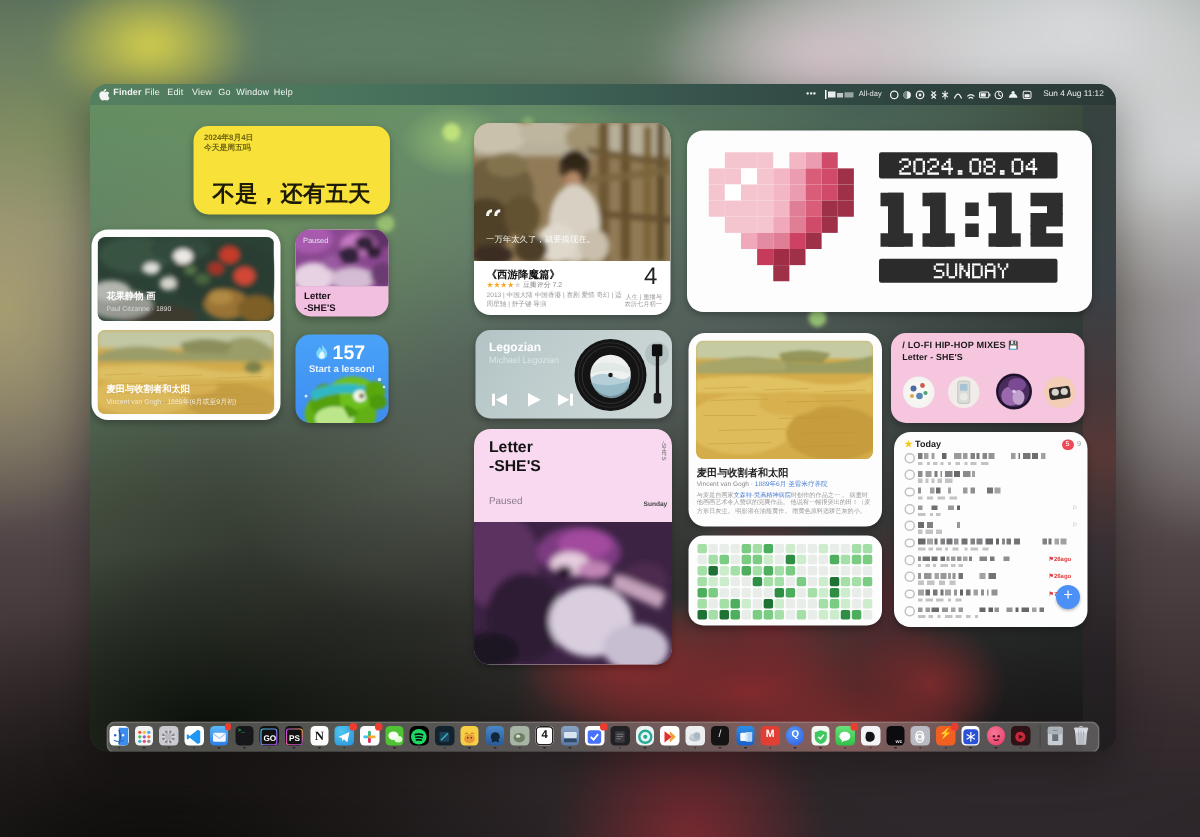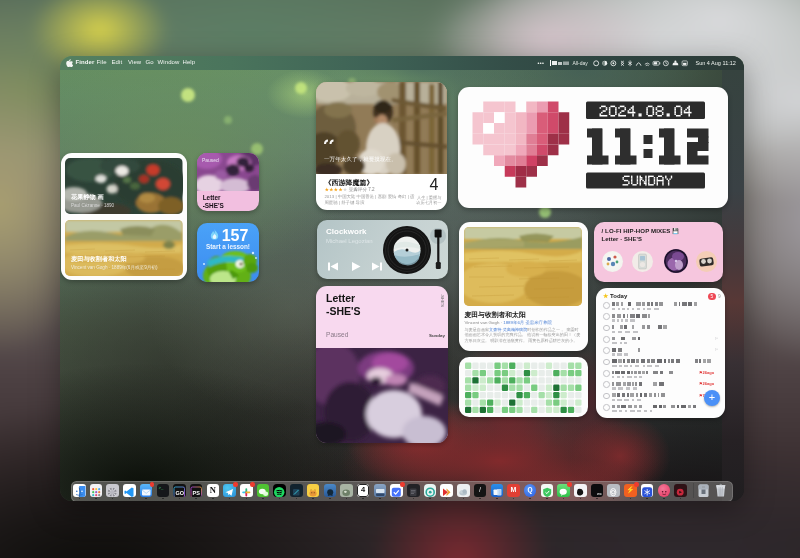--- a/index.html
+++ b/index.html
@@ -97,20 +97,24 @@
           <circle cx="77" cy="4.5" r="2.6" fill="none" stroke="#fff" stroke-width="0.8"></circle>
           <path d="M77 2.5 L77 4.5 L78.6 5.5" stroke="#fff" stroke-width="0.7" fill="none"></path>
           <path d="M84 6.5 A3 3 0 0 1 90 6.5 Z"></path>
           <circle cx="87" cy="2.8" r="1.1"></circle>
           <rect x="94" y="2" width="5.5" height="5" rx="1" fill="none" stroke="#fff" stroke-width="0.7"></rect>
           <rect x="95" y="4" width="3.5" height="2.2" fill="#fff"></rect>
         </svg>
         <span class="abs" style="left:166px;top:3.5px;font-size:5.5px;">Sun 4 Aug</span>
         <span class="abs" style="left:193px;top:3.5px;font-size:5.5px;">11:12</span>
       </div>
+      <div class="abs" style="left:69.5px;top:28px;width:131px;height:59px;border-radius:10px;background:#f8e23a;box-shadow:0 2px 5px rgba(0,0,0,0.28);">
+        <div class="abs" style="left:7px;top:5px;font-size:5.2px;color:#6e6410;font-weight:700;line-height:7px;">2024年8月4日<br>今天是周五吗</div>
+        <div class="abs" style="left:0;top:36px;width:131px;text-align:center;font-size:14.8px;color:#1c1a08;font-weight:700;letter-spacing:0.3px;">不是，还有五天</div>
+      </div>
       <div class="abs" style="left:1.0px;top:97px;width:126.5px;height:127px;border-radius:11px;background:#fdfdfd;box-shadow:0 2px 5px rgba(0,0,0,0.28);">
         <div class="abs" style="left:4.5px;top:4.5px;width:117.5px;height:56px;border-radius:5px;overflow:hidden;"><svg width="117.5" height="56" viewBox="0 0 117.5 56" preserveAspectRatio="none">
             <rect width="117.5" height="56" fill="#2c4136"></rect>
             <g filter="url(#bl1)">
               <ellipse cx="25" cy="12" rx="24" ry="12" fill="#375243"></ellipse>
               <ellipse cx="85" cy="26" rx="36" ry="24" fill="#2a3c30"></ellipse>
               <ellipse cx="55" cy="8" rx="20" ry="8" fill="#33493c"></ellipse>
               <ellipse cx="40" cy="53" rx="26" ry="8" fill="#3e3a2e"></ellipse>
               <ellipse cx="15" cy="45" rx="22" ry="10" fill="#979a92"></ellipse>
               <ellipse cx="9" cy="36" rx="13" ry="7" fill="#b4b7af"></ellipse>
@@ -181,21 +185,21 @@
             </defs>
             <text x="5" y="9" font-size="5" fill="#e8dff0" font-family="Liberation Sans">Paused</text>
           </svg></div>
         <div class="abs" style="left:6px;top:41px;font-size:6.4px;font-weight:700;color:#181018;line-height:8px;">Letter<br>-SHE'S</div>
       </div>
       <div class="abs" style="left:137.2px;top:166.8px;width:62.6px;height:59px;border-radius:10px;background:linear-gradient(180deg,#4aa2f8,#3c8cf0);box-shadow:0 2px 5px rgba(0,0,0,0.28);">
         <svg class="abs" style="left:13px;top:6px;" width="9" height="12" viewBox="0 0 9 12">
           <path d="M4.5 0 C5 2.4 8.2 3.6 8.2 6.9 A3.7 3.7 0 0 1 0.8 6.9 C0.8 4.6 2.6 4 3 2.1 C3.8 2.9 4.2 3.5 4.4 4.2 C5.1 3.1 4.7 1.5 4.5 0 Z" fill="#7ed4fb"></path>
           <path d="M4.5 5 C5.8 6 6.4 6.8 6.4 8.1 A1.9 1.9 0 0 1 2.6 8.1 C2.6 6.9 3.9 6.1 4.5 5 Z" fill="#e8f8ff"></path>
         </svg>
-        <div class="abs" style="left:25px;top:4.5px;font-size:16px;font-weight:700;color:#fff;">157</div>
+        <div class="abs" style="left:25px;top:4.5px;font-size:13px;font-weight:700;color:#fff;">157</div>
         <div class="abs" style="left:0;top:20px;width:62.6px;text-align:center;font-size:6.4px;font-weight:700;color:#eaf4ff;">Start a lesson!</div>
         <div class="abs" style="left:0;top:25px;width:62.6px;height:34px;overflow:hidden;border-radius:0 0 10px 10px;"><svg width="62.6" height="34" viewBox="0 0 62.6 34" preserveAspectRatio="none">
             <g filter="url(#bl4)">
               <ellipse cx="30" cy="28" rx="24" ry="17" fill="#62b014"></ellipse>
               <ellipse cx="38" cy="14" rx="16" ry="11" fill="#6dbf1a"></ellipse>
               <ellipse cx="20" cy="20" rx="10" ry="12" fill="#55a00e"></ellipse>
               <path d="M10 13 Q 30 4 52 11 L 50 17 Q 30 10 12 19 Z" fill="#2fb8c6"></path>
               <ellipse cx="43" cy="16" rx="4.5" ry="4" fill="#f6f8ea"></ellipse>
               <circle cx="44" cy="16" r="1.6" fill="#584a16"></circle>
               <ellipse cx="53" cy="13" rx="7" ry="7" fill="#5aa80f"></ellipse>
@@ -253,21 +257,21 @@
             </g>
             <text x="8" y="79" font-size="5.6" fill="#fff" font-family="Liberation Sans" opacity="0.95">一万年太久了，就要摸现在。</text>
           </svg></div>
         <div class="abs" style="left:8px;top:96px;font-size:7px;font-weight:700;color:#111;">《西游降魔篇》</div>
         <div class="abs" style="left:8px;top:105px;font-size:4.6px;"><span style="color:#f5a623;">★</span><span style="color:#f5a623;">★</span><span style="color:#f5a623;">★</span><span style="color:#f5a623;">★</span><span style="color:#d8d8d8;">★</span><span style="color:#888;"> 豆瓣评分 7.2</span></div>
         <div class="abs" style="left:8px;top:112px;font-size:4.4px;color:#999;line-height:6px;">2013 | 中国大陆 中国香港 | 喜剧 爱情 奇幻 | 适<br>周星驰 | 舒子键 导演</div>
         <div class="abs" style="left:113px;top:94px;font-size:16px;color:#222;font-weight:400;">4</div>
         <div class="abs" style="left:95px;top:113px;width:30px;text-align:right;font-size:4.2px;color:#999;line-height:5.4px;">人生 | 重播与<br>农历七月初一</div>
       </div>
       <div class="abs" style="left:257.5px;top:164.3px;width:130.7px;height:58.6px;border-radius:10px;background:linear-gradient(120deg,#b3c4c6,#c6d2d2 60%,#cdd8d6);box-shadow:0 2px 5px rgba(0,0,0,0.28);">
-        <div class="abs" style="left:9px;top:7px;font-size:8px;font-weight:700;color:#fff;">Clockwork</div>
+        <div class="abs" style="left:9px;top:7px;font-size:8px;font-weight:700;color:#fff;">Legozian</div>
         <div class="abs" style="left:9px;top:17.5px;font-size:6px;color:#e8eef0;opacity:0.75;">Michael Legozian</div>
         <svg class="abs" style="left:10px;top:41px;" width="58" height="11" viewBox="0 0 58 11" fill="#fff">
           <path d="M1 1.5 L3 1.5 L3 9.5 L1 9.5 Z M11 1.5 L11 9.5 L3.5 5.5 Z"></path>
           <path d="M25 1 L33.5 5.5 L25 10 Z"></path>
           <path d="M45 1.5 L52.5 5.5 L45 9.5 Z M53 1.5 L55 1.5 L55 9.5 L53 9.5 Z"></path>
         </svg>
         <svg class="abs" style="left:62px;top:4px;" width="69" height="54" viewBox="0 0 69 54">
           <circle cx="28" cy="26" r="24" fill="#141414"></circle>
           <circle cx="28" cy="26" r="19" fill="none" stroke="#303030" stroke-width="0.7"></circle>
           <circle cx="28" cy="26" r="21.5" fill="none" stroke="#2a2a2a" stroke-width="0.7"></circle>

